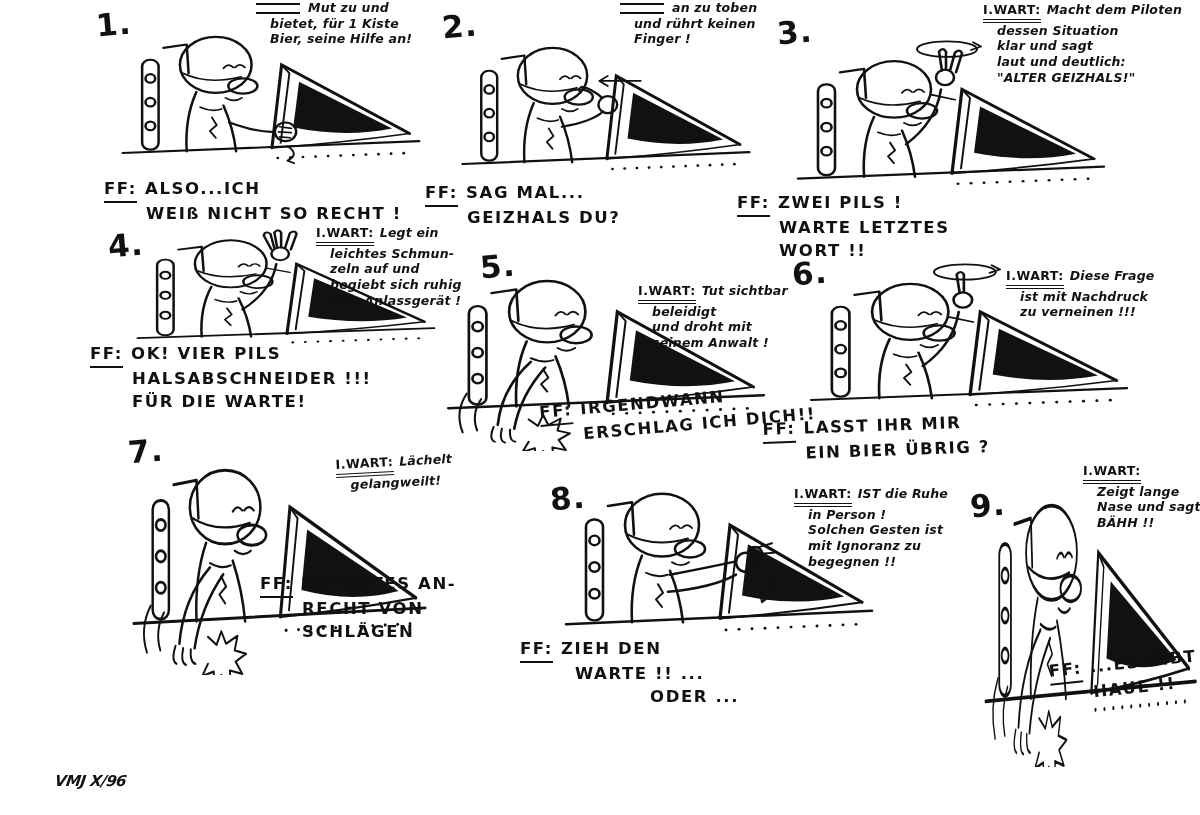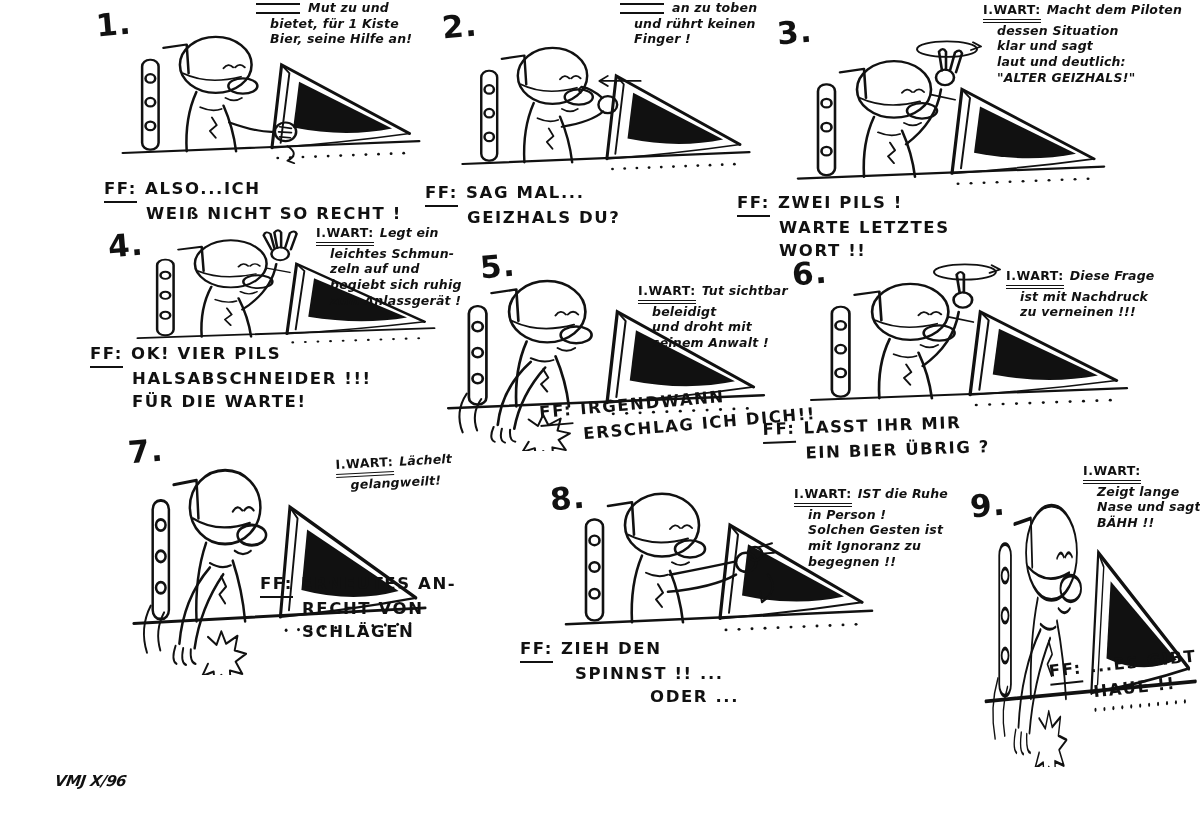--- a/index.html
+++ b/index.html
@@ -511,21 +511,21 @@
         </svg></div>
       <div class="wart" style="left: 260px; top: 28px; width: 170px; margin-left: 26px;">
         <div><span class="wart-label">I.WART:</span><span class="first">IST die Ruhe</span></div>
         <div class="wart-line"><span>in Person !</span></div>
         <div class="wart-line"><span>Solchen Gesten ist</span></div>
         <div class="wart-line"><span>mit Ignoranz zu</span></div>
         <div class="wart-line"><span>begegnen !!</span></div>
       </div>
       <div class="ff" style="left: 12px; top: 180px;">
         <div><span class="ff-label">FF:</span><span class="first">ZIEH DEN</span></div>
-        <div class="ff-line" style="margin-left: 55px;"><span>SPINNST !! ...</span></div>
+        <div class="ff-line" style="margin-left: 55px;"><span>WARTE !! ...</span></div>
         <div class="ff-line" style="margin-left: 130px;"><span>ODER ...</span></div>
       </div>
     </div>
     <div class="panel" style="left: 955px; top: 455px;">
       <div class="num" style="left: 15px; top: 32px;">9.</div>
       <div class="art" style="left: 25px; top: 12px; width: 220px; height: 300px;"><svg width="220" height="300" viewBox="0 0 320 210" preserveAspectRatio="none">
   <g>
    <path d="M8 164 L314 150" stroke="#111" stroke-width="2.6" fill="none" stroke-linecap="round" stroke-linejoin="round"></path>
             <circle cx="168" cy="170" r="1.5" fill="#111" stroke="none"></circle>
             <circle cx="181" cy="169.415" r="1.5" fill="#111" stroke="none"></circle>

